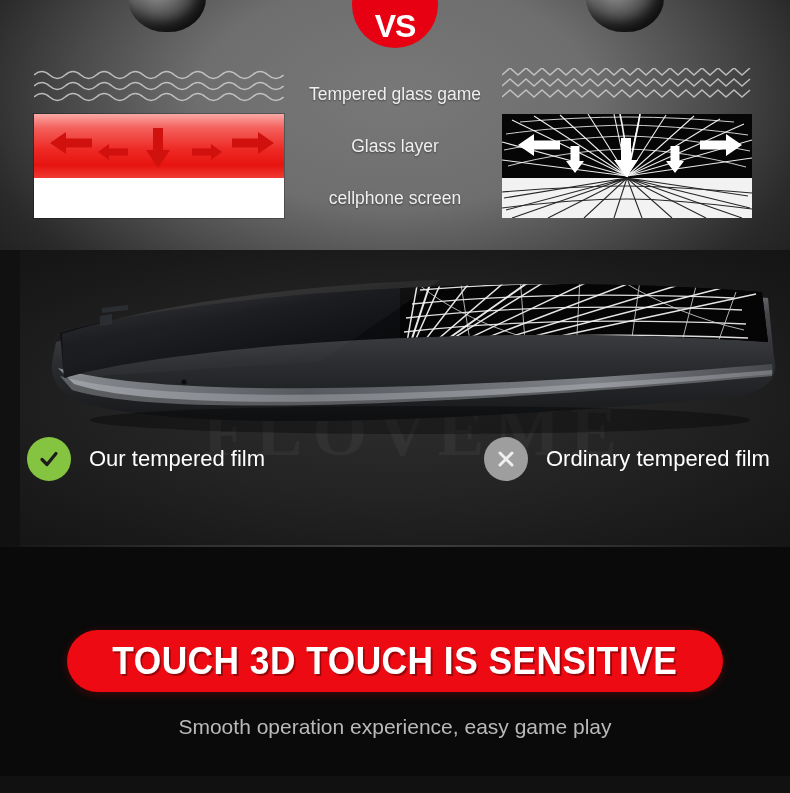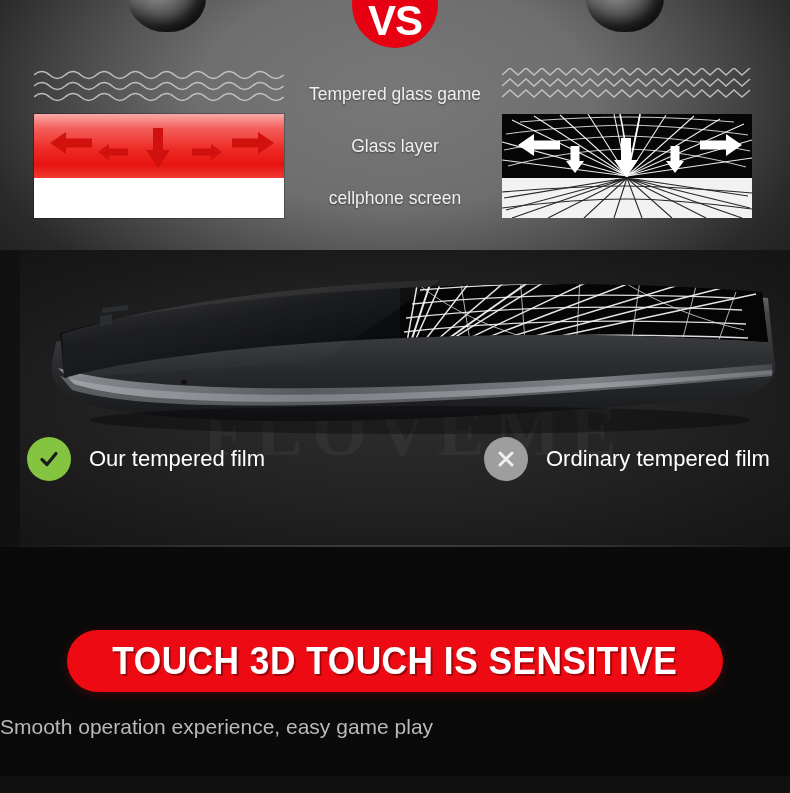--- a/index.html
+++ b/index.html
@@ -31,21 +31,21 @@
   .ball.right { left: 586px; }
 
   .vs-badge {
     position: absolute; left: 352px; top: -38px;
     width: 86px; height: 86px; border-radius: 50%;
     background: #e60012;
     display: flex; align-items: flex-end; justify-content: center;
     padding-bottom: 6px;
   }
   .vs-badge span {
-    color: #fff; font-size: 42px; font-weight: bold; letter-spacing: -1px;
+    color: #fff; font-size: 32px; font-weight: bold; letter-spacing: -1px;
     line-height: 1; font-family: "Liberation Sans", sans-serif;
   }
 
   
   .lines { position: absolute; height: 36px; }
   .lines.left-side  { left: 34px;  top: 68px; width: 250px; }
   .lines.right-side { left: 502px; top: 68px; width: 250px; }
   .lines svg { display: block; width: 100%; height: 100%; }
 
   
@@ -147,21 +147,21 @@
   }
   .red-banner span {
     color: #fff; font-size: 38px; font-weight: bold;
     letter-spacing: .5px; white-space: nowrap;
     transform: scaleX(.93);
     text-shadow: 2px 2px 0 rgba(0,0,0,.35);
     font-family: "Liberation Sans Narrow", "Liberation Sans", sans-serif;
   }
   .sub-caption {
     position: absolute; left: 0; top: 168px; width: 790px;
-    text-align: left; color: #b9b9b9; font-size: 21px;
+    text-align: center; color: #b9b9b9; font-size: 21px;
     font-family: "Liberation Sans", sans-serif;
   }
 </style>
 </head>
 <body>
 
 <div class="page">
 
   <div class="panel-top">
 

